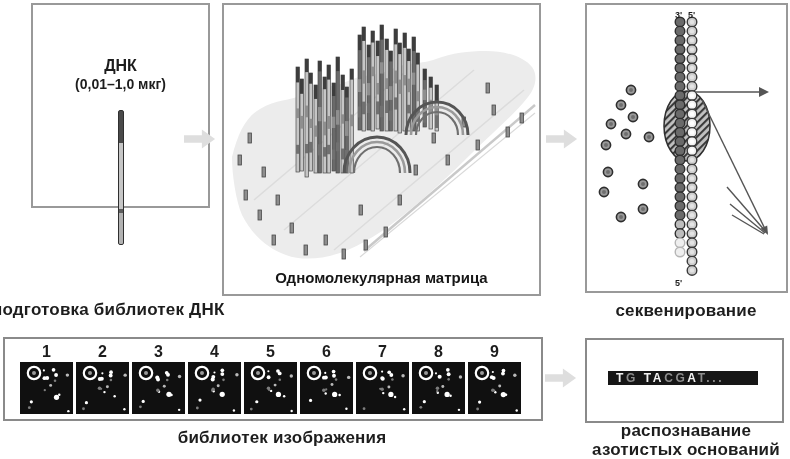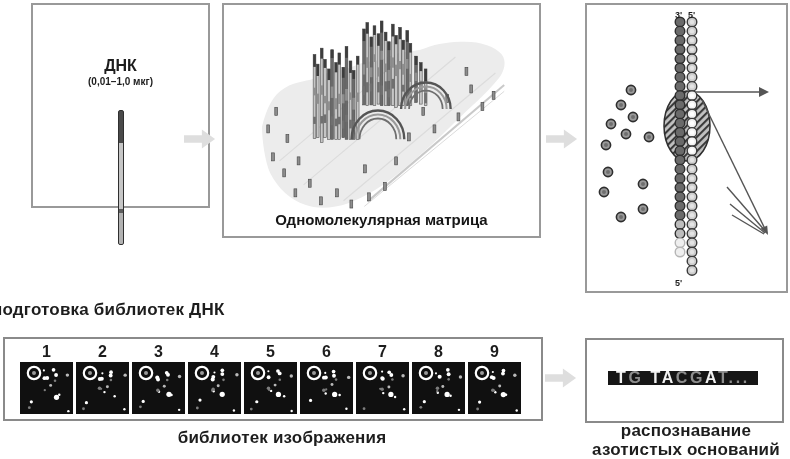--- a/index.html
+++ b/index.html
@@ -1,50 +1,50 @@
 <!DOCTYPE html>
 <html><head>
 <meta charset="utf-8">
 <style>
   html,body{margin:0;padding:0;background:#fff;}
   .stage{position:relative;width:790px;height:459px;background:#fff;overflow:hidden;
          font-family:"Liberation Sans",sans-serif;color:#1d1d1d;}
   .panel{position:absolute;background:#fff;border:2px solid #999;box-sizing:border-box;}
   .p1{left:3px;top:3px;width:179px;height:205px;margin-left:28px;}
-  .p2{left:222px;top:3px;width:319px;height:235px;}
+  .p2{left:222px;top:3px;width:319px;height:293px;}
   .p3{left:585px;top:3px;width:203px;height:290px;}
   .p4{left:3px;top:337px;width:540px;height:84px;border-width:2px;border-color:#8a8a8a;}
   .p5{left:585px;top:338px;width:199px;height:85px;border-width:2px;border-color:#8a8a8a;}
   .cap{position:absolute;text-align:center;font-size:17px;font-weight:600;
        letter-spacing:.2px;color:#1d1d1d;white-space:nowrap;}
   .cap1{left:-8px;width:210px;top:300px;}
   .cap2{left:232px;width:260px;top:300px;}
   .cap3{left:586px;width:200px;top:301px;}
   .cap4{left:132px;width:300px;top:428px;}
   .cap5{left:566px;width:240px;top:421px;white-space:normal;line-height:19px;}
   .dna-label{position:absolute;top:52px;left:0;width:100%;text-align:center;font-weight:600;}
   .dna-label .l1{font-size:16px;}
-  .dna-label .l2{font-size:10px;margin-top:1px;}
+  .dna-label .l2{font-size:14px;margin-top:1px;}
   .dna-bar{position:absolute;left:50%;top:105px;width:6px;height:135px;
            transform:translateX(-50%);
            border:1px solid #2f2f2f;border-radius:2px;box-sizing:border-box;
            background:linear-gradient(#4a4a4a 0 24%,#c6c6c6 24% 74%,#5d5d5d 74% 77%,#b2b2b2 77% 100%);}
   .p2 svg,.p3 svg{position:absolute;left:0;top:0;width:100%;height:100%;}
   .p2label{position:absolute;bottom:8px;left:0;width:100%;text-align:center;
            font-size:15px;font-weight:600;color:#161616;}
   .arrow{position:absolute;width:32px;height:22px;}
   .a1{left:184px;top:128px;}
   .a2{left:546px;top:128px;}
   .a3{left:545px;top:367px;}
   .frame-wrap{position:absolute;top:2px;width:53px;}
   .frame-num{width:100%;text-align:center;font-size:16px;font-weight:700;height:21px;line-height:21px;}
   .frame-img{display:block;width:53px;height:52px;}
   .readout-bar{position:absolute;left:21px;top:31px;width:150px;height:14px;background:#161616;
                display:flex;align-items:center;justify-content:flex-start;padding-left:8px;box-sizing:border-box;}
-  .readout-bar span{font-size:16px;font-weight:700;letter-spacing:2.6px;font-family:"Liberation Sans",sans-serif;}
+  .readout-bar span{font-size:12px;font-weight:700;letter-spacing:2.6px;font-family:"Liberation Sans",sans-serif;}
 </style>
 </head>
 <body>
 
 <div class="stage">
 
   <div class="panel p1">
     <div class="dna-label">
       <div class="l1">ДНК</div>
       <div class="l2">(0,01–1,0 мкг)</div>
@@ -359,20 +359,21 @@
         <line x1="145" y1="210" x2="177" y2="229"></line>
       </g>
       <polygon points="181,230 173.8,223.5 180.2,220.5" fill="#555"></polygon>
       <text x="88" y="13" font-size="9" font-weight="700" fill="#1d1d1d">3'</text>
       <text x="101" y="13" font-size="9" font-weight="700" fill="#1d1d1d">5'</text>
       <text x="88" y="281" font-size="9" font-weight="700" fill="#1d1d1d">5'</text>
     </svg>
   </div>
 
   <div class="cap cap1">подготовка библиотек ДНК</div>
+  <div class="cap cap3">секвенирование</div>
   <div class="cap cap4">библиотек изображения</div>
   <div class="cap cap5">
     <div>распознавание</div>
     <div>азотистых оснований</div>
   </div>
 
   <svg class="arrow a1" viewBox="0 0 34 22">
     <polygon points="0,7 19,7 19,1 33,11 19,21 19,15 0,15" fill="#dedede"></polygon>
   </svg>
   <svg class="arrow a2" viewBox="0 0 34 22">

